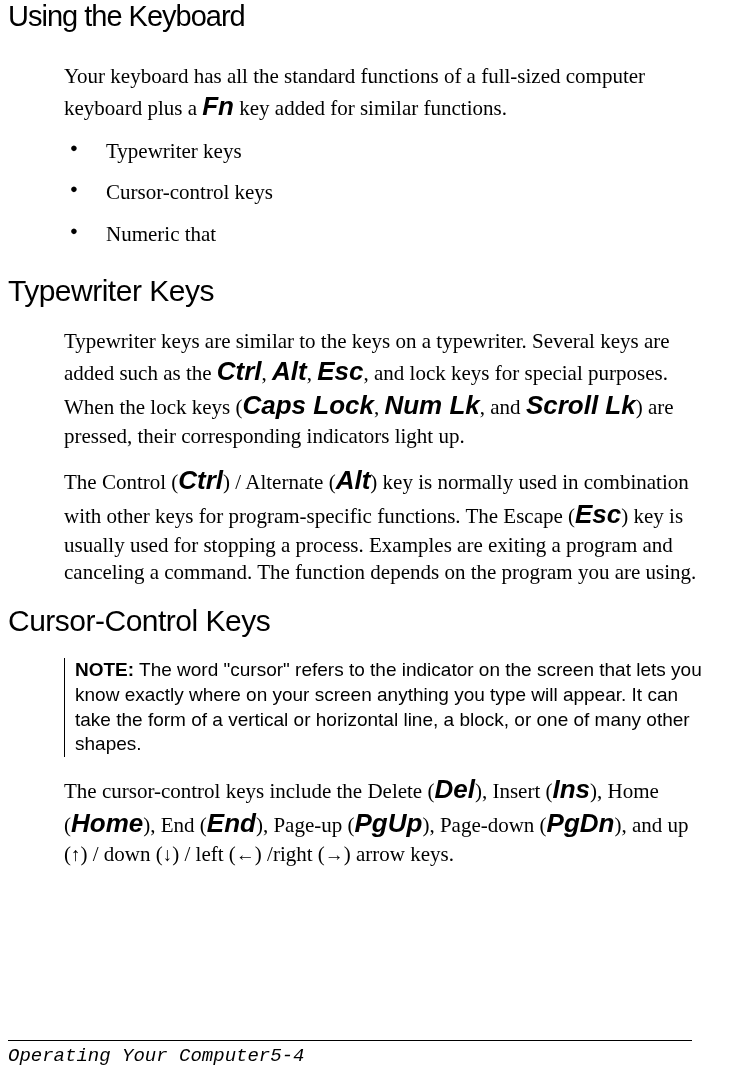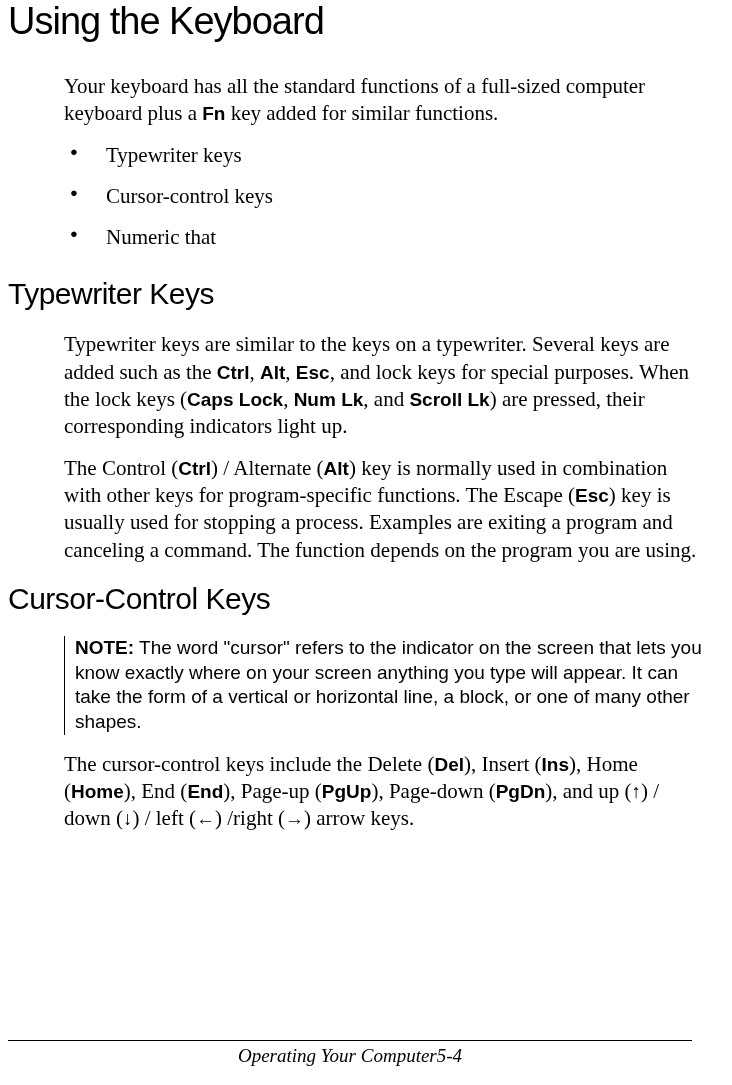--- a/index.html
+++ b/index.html
@@ -15,21 +15,21 @@
       color: #000;
       position: relative;
       padding: 0;
     }
     .page {
       padding: 0 28px 0 8px;
     }
     h1.title {
       font-family: Arial, Helvetica, sans-serif;
       font-weight: 400;
-      font-size: 38px;
+      font-size: 29px;
       letter-spacing: -1px;
       margin-bottom: 30px;
       margin-top: 0;
     }
     .body-block {
       margin-left: 56px;
     }
     p.body {
       font-size: 21px;
       line-height: 1.3;
@@ -57,21 +57,22 @@
       font-family: Arial, Helvetica, sans-serif;
       font-weight: 400;
       font-size: 30px;
       letter-spacing: -0.5px;
       margin-top: 18px;
       margin-bottom: 20px;
     }
     .key {
       font-family: Arial, Helvetica, sans-serif;
       font-weight: bold;
-      font-size: 19px;
+      font-size: 26px;
+      font-style: italic;
     }
     .note-box {
       border-left: 1.5px solid #000;
       padding-left: 10px;
       margin-bottom: 16px;
       margin-top: 2px;
     }
     .note-box p {
       font-family: Arial, Helvetica, sans-serif;
       font-size: 19px;
@@ -86,22 +87,22 @@
       font-size: 19px;
     }
     .footer {
       position: absolute;
       bottom: 18px;
       left: 8px;
       right: 40px;
       border-top: 1.5px solid #000;
       padding-top: 4px;
       display: flex;
-      justify-content: center;
-      font-family: Liberation Serif, serif;
+      justify-content: flex-start;
+      font-family: Liberation Mono, monospace;
       font-style: italic;
       font-size: 19px;
     }
   </style>
 </head>
 <body>
 
 <div class="page">
   <h1 class="title">Using the Keyboard</h1>
 

